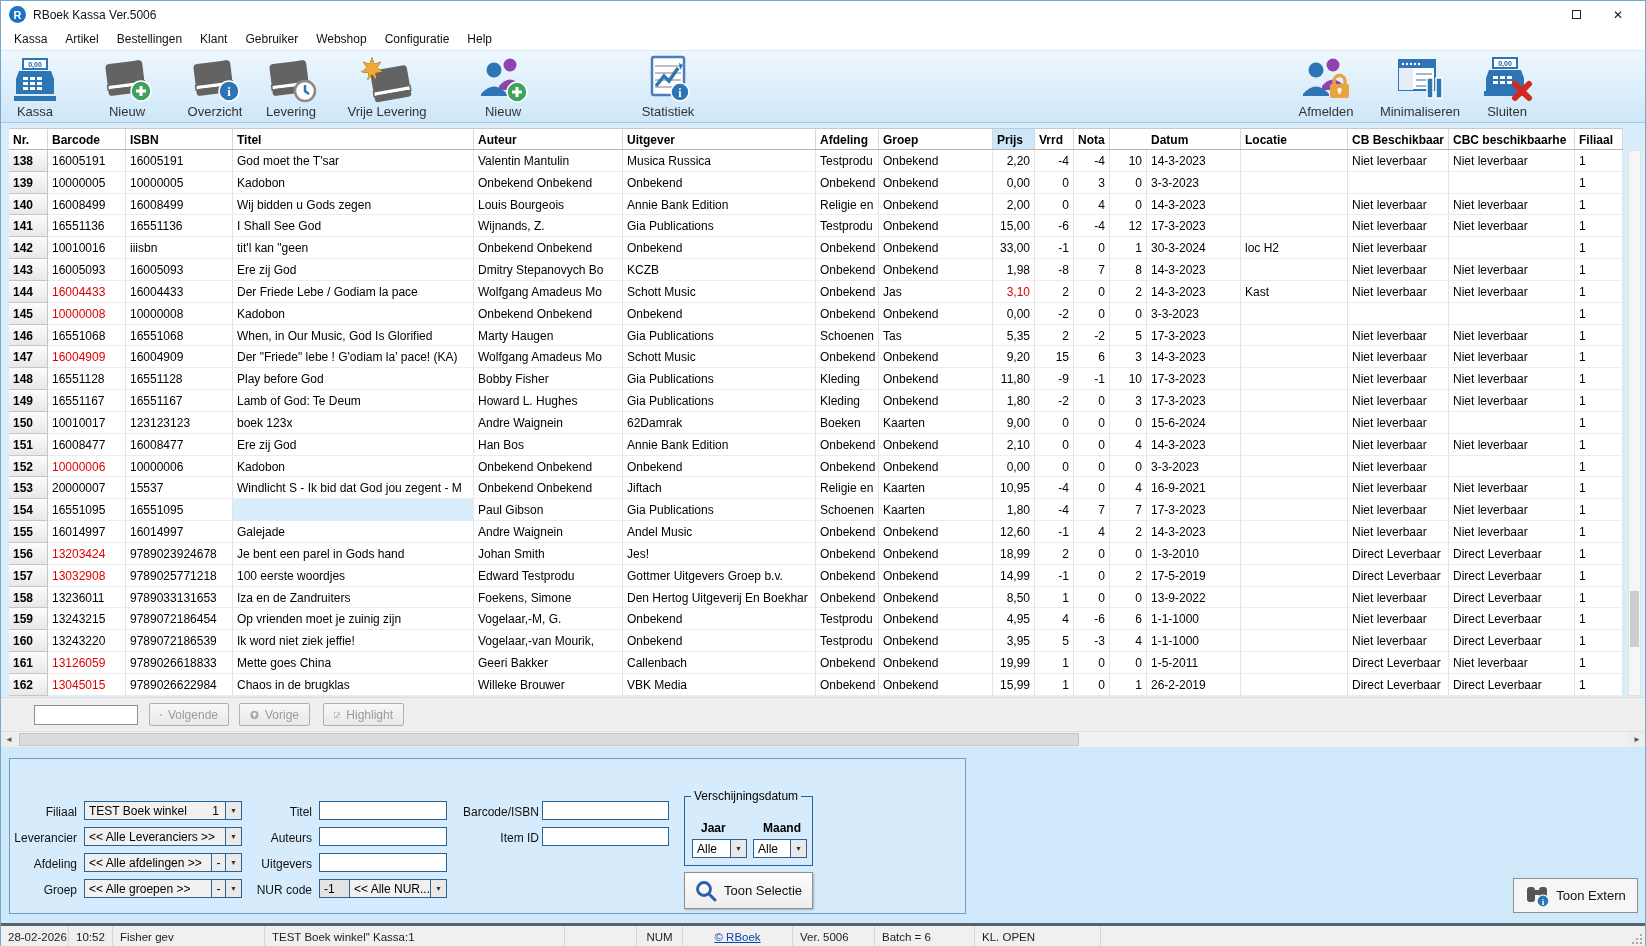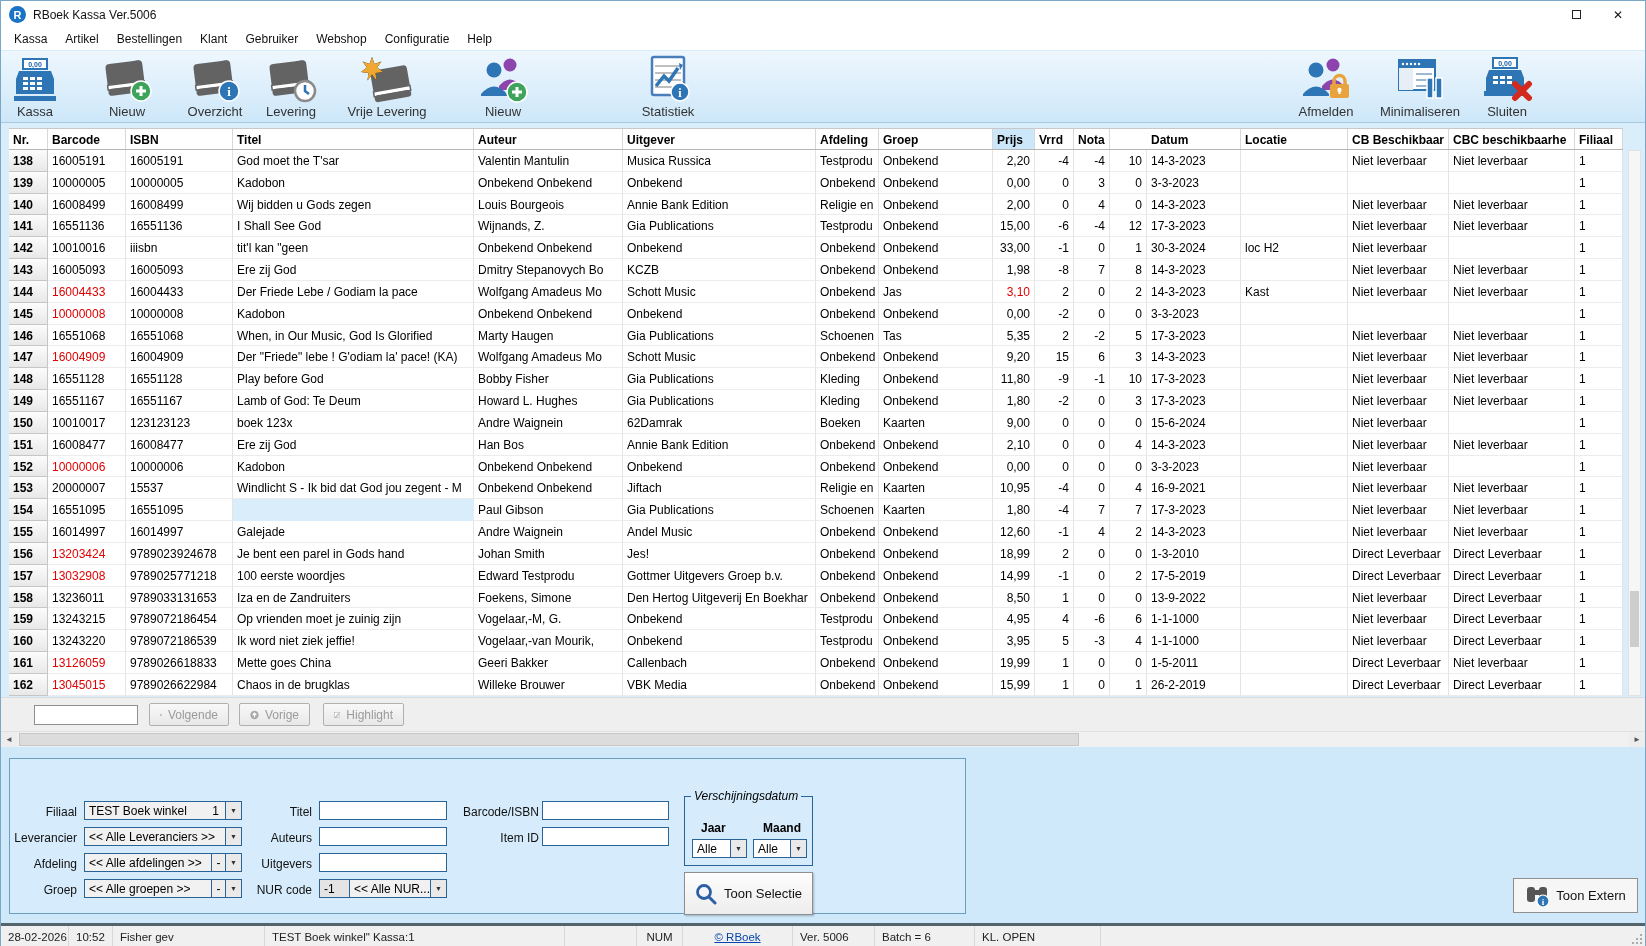--- a/index.html
+++ b/index.html
@@ -60,24 +60,24 @@
   .filter-panel { position:absolute; left:8px; top:11px; width:957px; height:156px; background:#d6ecfc; border:1px solid #6d9dbf; }
   .flabel { position:absolute; font-size:12px; color:#111; text-align:right; white-space:nowrap; }
   .finput { position:absolute; height:19px; border:1px solid #2a6496; background:#fff; font-size:12px; padding:0 3px; }
   .combo { position:absolute; height:19px; border:1px solid #2a6496; background:#f1f1f1; display:flex; align-items:stretch; font-size:12px; }
   .combo .val { flex:1; padding:2px 4px 0 4px; overflow:hidden; white-space:nowrap; }
   .combo .numv { padding:2px 6px 0 0; }
   .combo .sfx { width:14px; border-left:1px solid #2a6496; text-align:center; padding-top:2px; background:#ededed; }
   .combo .pre { width:30px; border-right:1px solid #2a6496; background:#e4e4e4; padding:2px 4px 0 4px; }
   .combo .arr { width:16px; border-left:1px solid #2a6496; background:#e9e9e9; display:flex; align-items:center; justify-content:center; font-size:7px; color:#333; }
   .groupbox { position:absolute; left:674px; top:37px; width:129px; height:70px; border:1px solid #2a6496; }
-  .groupbox .gtitle { position:absolute; top:-8px; left:6px; background:#d6ecfc; padding:0 3px; font-size:12px;font-style:italic; }
+  .groupbox .gtitle { position:absolute; top:-8px; left:6px; background:#d6ecfc; padding:0 3px; font-size:12px; }
   .glabel { position:absolute; top:24px; font-size:12px; font-weight:bold; }
   .btn { display:flex; align-items:center; justify-content:center; gap:7px; border:1px solid #8f8f8f; background:linear-gradient(#fdfdfd,#ededed); font-size:13px; color:#111; }
-  .toon-selectie { position:absolute; left:674px; top:113px; width:129px; height:43px; box-shadow:1px 1px 2px rgba(0,0,0,.25); }
+  .toon-selectie { position:absolute; left:674px; top:113px; width:129px; height:37px; box-shadow:1px 1px 2px rgba(0,0,0,.25); }
   .toon-extern { position:absolute; left:1512px; top:131px; width:125px; height:35px; background:#f6f6f6; }
 
   
   .statusbar { height:24px; border-top:3px solid #53646c; background:#f0f0f0; display:flex; align-items:stretch; font-size:11.5px; color:#222; flex:none; }
   .seg { display:flex; align-items:center; padding:0 7px; border-right:1px solid #d8d8d8; white-space:nowrap; overflow:hidden; }
   .seg.c { justify-content:center; }
   .link { color:#0645ad; text-decoration:underline; }
   .grip { margin-left:auto; display:flex; align-items:flex-end; padding:2px 2px 2px 0; border-right:none; }
 </style>
 </head>

